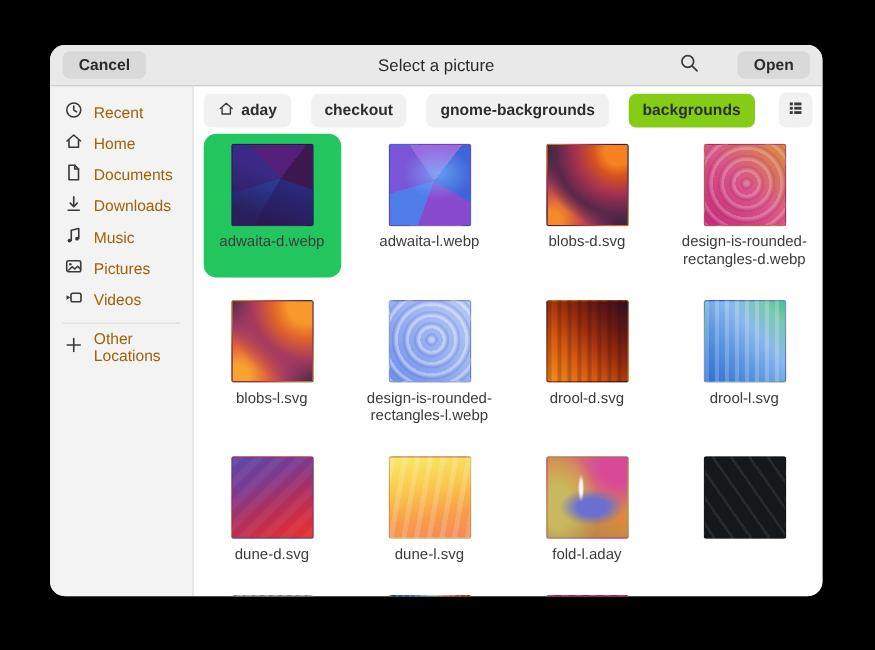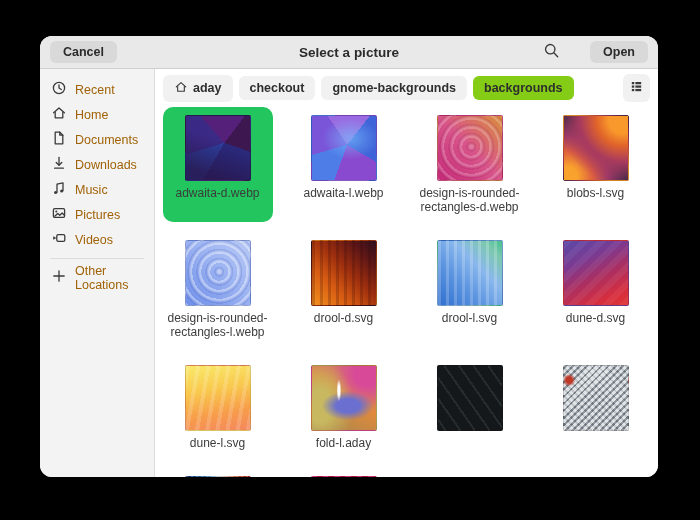--- a/index.html
+++ b/index.html
@@ -20,21 +20,21 @@
   }
 
   
   .headerbar {
     position:relative; height:33px; flex:0 0 33px;
     background:#e9e9e9; border-bottom:1px solid #cfcfcf;
     display:flex; align-items:center; padding:0 10px;
   }
   .hdr-title {
     position:absolute; left:0; right:0; text-align:center;
-    font-size:13.5px; font-weight:700; color:#2b2b2b; pointer-events:none;
+    font-size:13.5px; font-weight:400; color:#2b2b2b; pointer-events:none;
   }
   .btn {
     background:#d9d9d9; border:none; border-radius:6px;
     padding:4px 13px; font-size:12.5px; font-weight:700; color:#2b2b2b;
     font-family:inherit; cursor:pointer; z-index:1;
   }
   .hdr-right { margin-left:auto; display:flex; align-items:center; gap:28px; z-index:1; }
   .icon-btn { background:none; border:none; cursor:pointer; display:flex; align-items:center; padding:2px; }
 
   
@@ -51,21 +51,21 @@
   .side-item svg { flex:0 0 16px; }
   .side-sep { height:1px; background:#dcdcdc; margin:6px 10px; }
 
   .content { flex:1; background:#fff; display:flex; flex-direction:column; min-width:0; }
 
   
   .pathbar-row {
     display:flex; align-items:center; justify-content:space-between;
     padding:5px 8px 5px 8px;
   }
-  .pathbar { display:flex; gap:6px;align-items:center; }
+  .pathbar { display:flex; gap:16px; }
   .crumb {
     display:flex; align-items:center; gap:5px;
     background:#f1f1f1; border:none; border-radius:6px;
     padding:5px 11px; font-size:12.5px; font-weight:700; color:#2e2e2e;
     font-family:inherit; cursor:pointer; white-space:nowrap;
   }
   .crumb.active { background:#84cc16; }
   .view-toggle {
     background:#f1f1f1; border:none; border-radius:6px;
     padding:5px 6px; cursor:pointer; display:flex; align-items:center;
@@ -295,20 +295,24 @@
         <div class="grid">
           <div class="cell selected">
             <div class="thumb t-adwaita-d"></div>
             <div class="fname">adwaita-d.webp</div>
           </div>
           <div class="cell">
             <div class="thumb t-adwaita-l"></div>
             <div class="fname">adwaita-l.webp</div>
           </div>
           <div class="cell">
+            <div class="thumb t-blobs-d"></div>
+            <div class="fname">blobs-d.svg</div>
+          </div>
+          <div class="cell">
             <div class="thumb t-design-d"></div>
             <div class="fname">design-is-rounded-rectangles-d.webp</div>
           </div>
           <div class="cell">
             <div class="thumb t-blobs-l"></div>
             <div class="fname">blobs-l.svg</div>
           </div>
           <div class="cell">
             <div class="thumb t-design-l"></div>
             <div class="fname">design-is-rounded-rectangles-l.webp</div>

